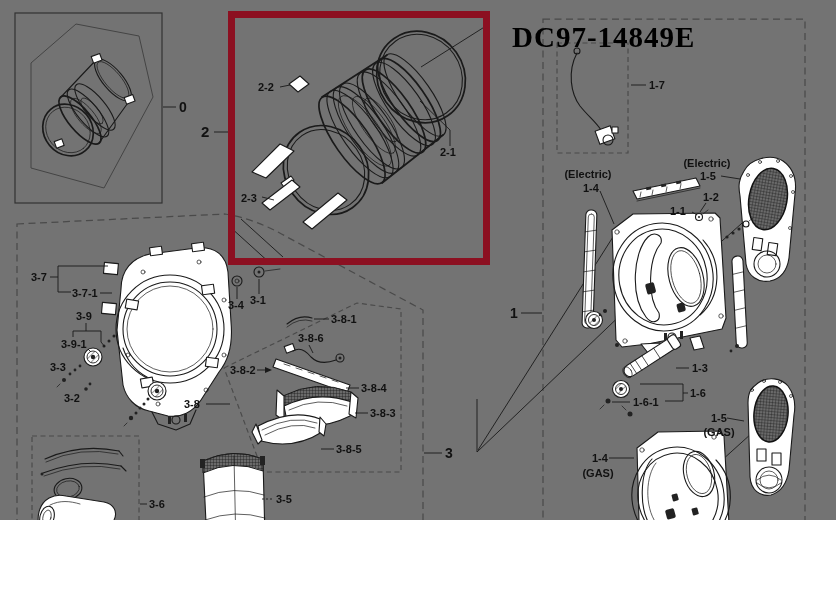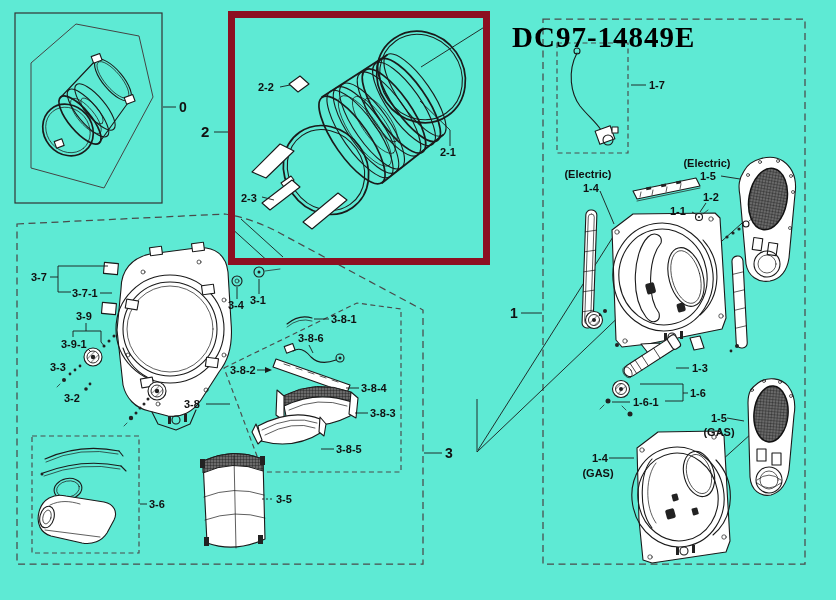--- a/index.html
+++ b/index.html
@@ -1,16 +1,16 @@
 <!DOCTYPE html>
 <html><head>
 <meta charset="utf-8">
 <style>
   html,body{margin:0;padding:0;background:#fff;}
-  #stage{position:relative;width:836px;height:600px;background:#5eead4;overflow:hidden;}
+  #stage{position:relative;width:836px;height:520px;background:#737373;overflow:hidden;}
   svg{position:absolute;left:0;top:0;}
   .ln{stroke:#1a1a1a;fill:none;stroke-width:1.1;stroke-linecap:round;stroke-linejoin:round;}
   .fw{stroke:#1a1a1a;fill:#ffffff;stroke-width:1.1;stroke-linejoin:round;}
   .thk{stroke-width:1.7;}
   .thin{stroke-width:0.7;}
   .lead{stroke:#1a1a1a;fill:none;stroke-width:0.9;}
   .dash{fill:none;stroke:#4a4a4a;stroke-width:1.25;stroke-dasharray:7 4.5;}
   .dash2{fill:none;stroke:#4a4a4a;stroke-width:1.15;stroke-dasharray:5 3.5;}
   .lbl{font:700 11px "Liberation Sans",sans-serif;fill:#111;}
   .cap{font:700 11px "Liberation Sans",sans-serif;fill:#111;}

